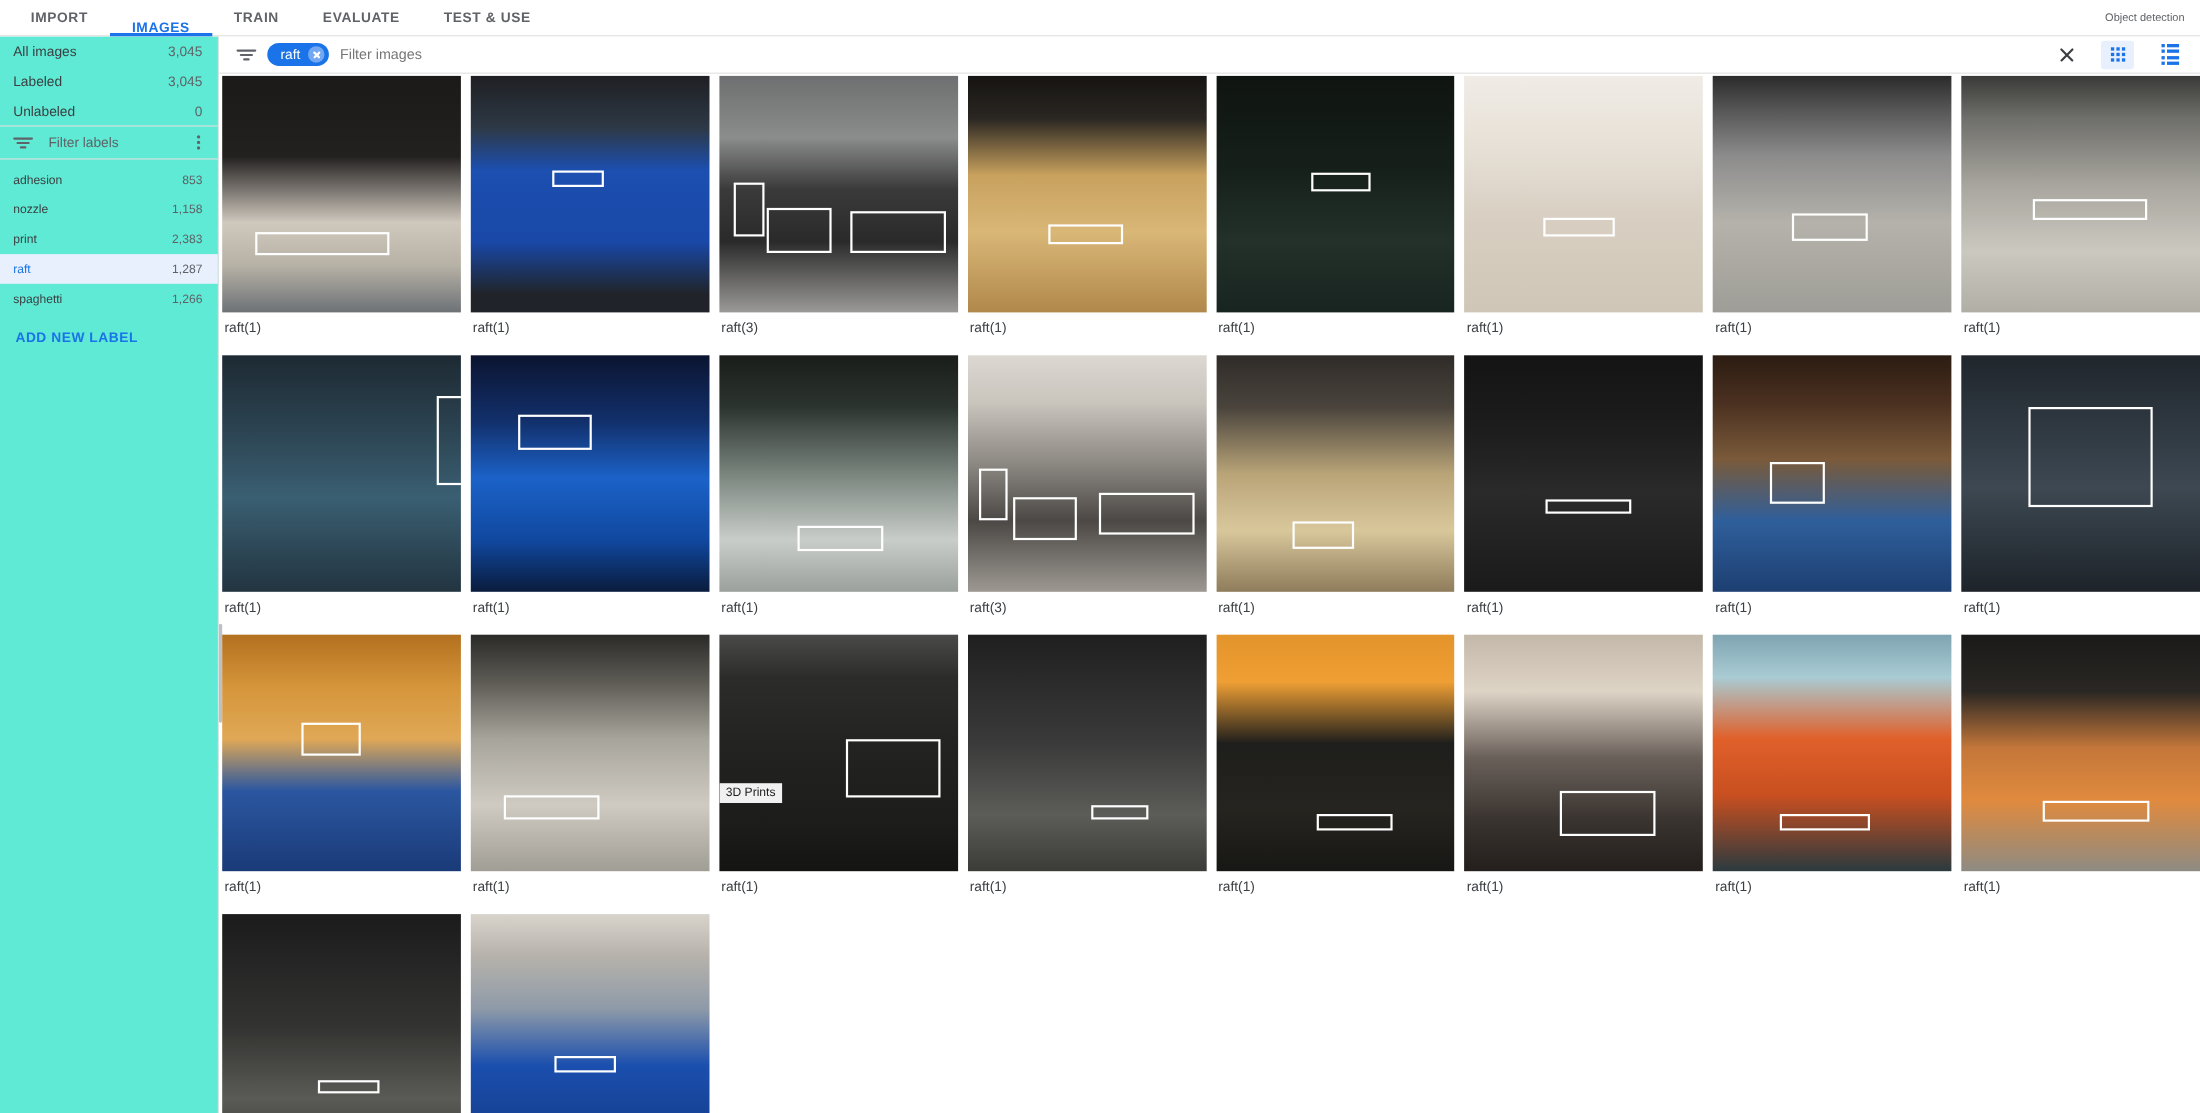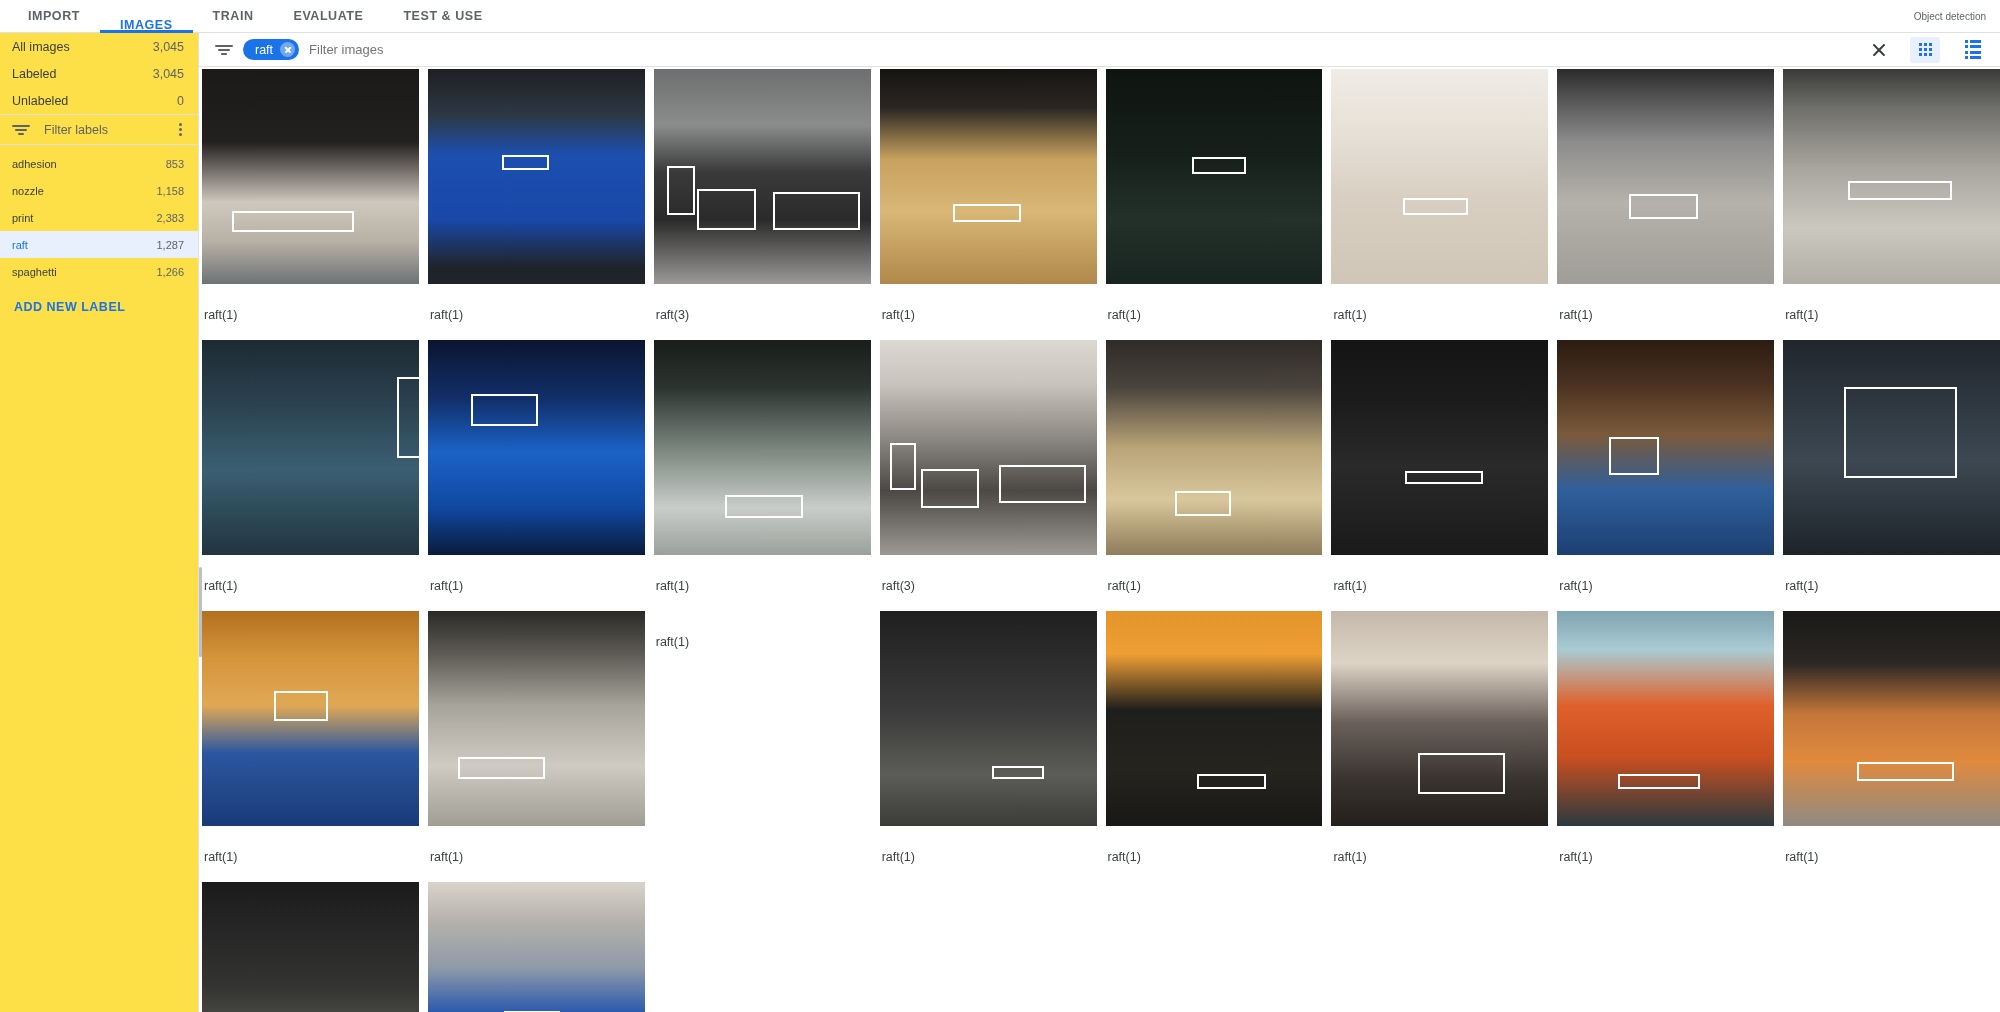--- a/index.html
+++ b/index.html
@@ -43,21 +43,21 @@
     padding-right: 14px;
     font-size: 10px;
     color: #5f6368;
   }
   
   .body-wrap { display: flex; height: 979px; }
   
   .sidebar {
     width: 199px; min-width: 199px;
     border-right: 1px solid #e0e0e0;
-    background: #fde047;
+    background: #5eead4;
     display: flex; flex-direction: column;
   }
   .side-row {
     height: 27px;
     display: flex; align-items: center;
     padding: 0 14px 0 12px;
     font-size: 12.5px;
     color: #3c4043;
     cursor: pointer;
   }
@@ -179,21 +179,21 @@
     position: relative; overflow: hidden;
     cursor: pointer;
   }
   .bbox {
     position: absolute;
     border: 2px solid #ffffff;
     box-sizing: border-box;
   }
   .cap {
     font-size: 12.5px; color: #3c4043;
-    padding: 24px 0 9px 2px;
+    padding: 7px 0 9px 2px;
   }
   .badge3d {
     position: absolute;
     background: #f1f1f1; color: #202124;
     font-size: 11px;
     padding: 3px 6px;
     left: 0;
   }
 </style>
 </head>
@@ -437,20 +437,24 @@
             </div>
             <div class="cap">raft(1)</div>
           </div>
           <div class="cell">
             <div class="thumb" style="background: linear-gradient(rgb(42, 42, 40) 0%, rgb(93, 91, 84) 20%, rgb(167, 164, 155) 44%, rgb(207, 203, 194) 72%, rgb(160, 157, 149) 100%);">
               <div class="bbox" style="left: 14%; top: 68%; width: 40%; height: 10%;"></div>
             </div>
             <div class="cap">raft(1)</div>
           </div>
           <div class="cell">
+            <div class="thumb" style="background: linear-gradient(rgb(74, 74, 72) 0%, rgb(44, 44, 42) 18%, rgb(35, 35, 33) 46%, rgb(28, 28, 26) 80%, rgb(20, 20, 18) 100%);">
+              <div class="bbox" style="left: 53%; top: 44%; width: 40%; height: 25%;"></div>
+              <div class="badge3d" style="top: 63%;">3D Prints</div>
+            </div>
             <div class="cap">raft(1)</div>
           </div>
           <div class="cell">
             <div class="thumb" style="background: linear-gradient(rgb(31, 31, 31) 0%, rgb(43, 43, 43) 20%, rgb(58, 58, 58) 46%, rgb(92, 92, 88) 76%, rgb(59, 59, 56) 100%);">
               <div class="bbox" style="left: 52%; top: 72%; width: 24%; height: 6%;"></div>
             </div>
             <div class="cap">raft(1)</div>
           </div>
           <div class="cell">
             <div class="thumb" style="background: linear-gradient(rgb(227, 148, 42) 0%, rgb(239, 159, 52) 20%, rgb(30, 30, 28) 46%, rgb(38, 36, 31) 74%, rgb(23, 23, 21) 100%);">

